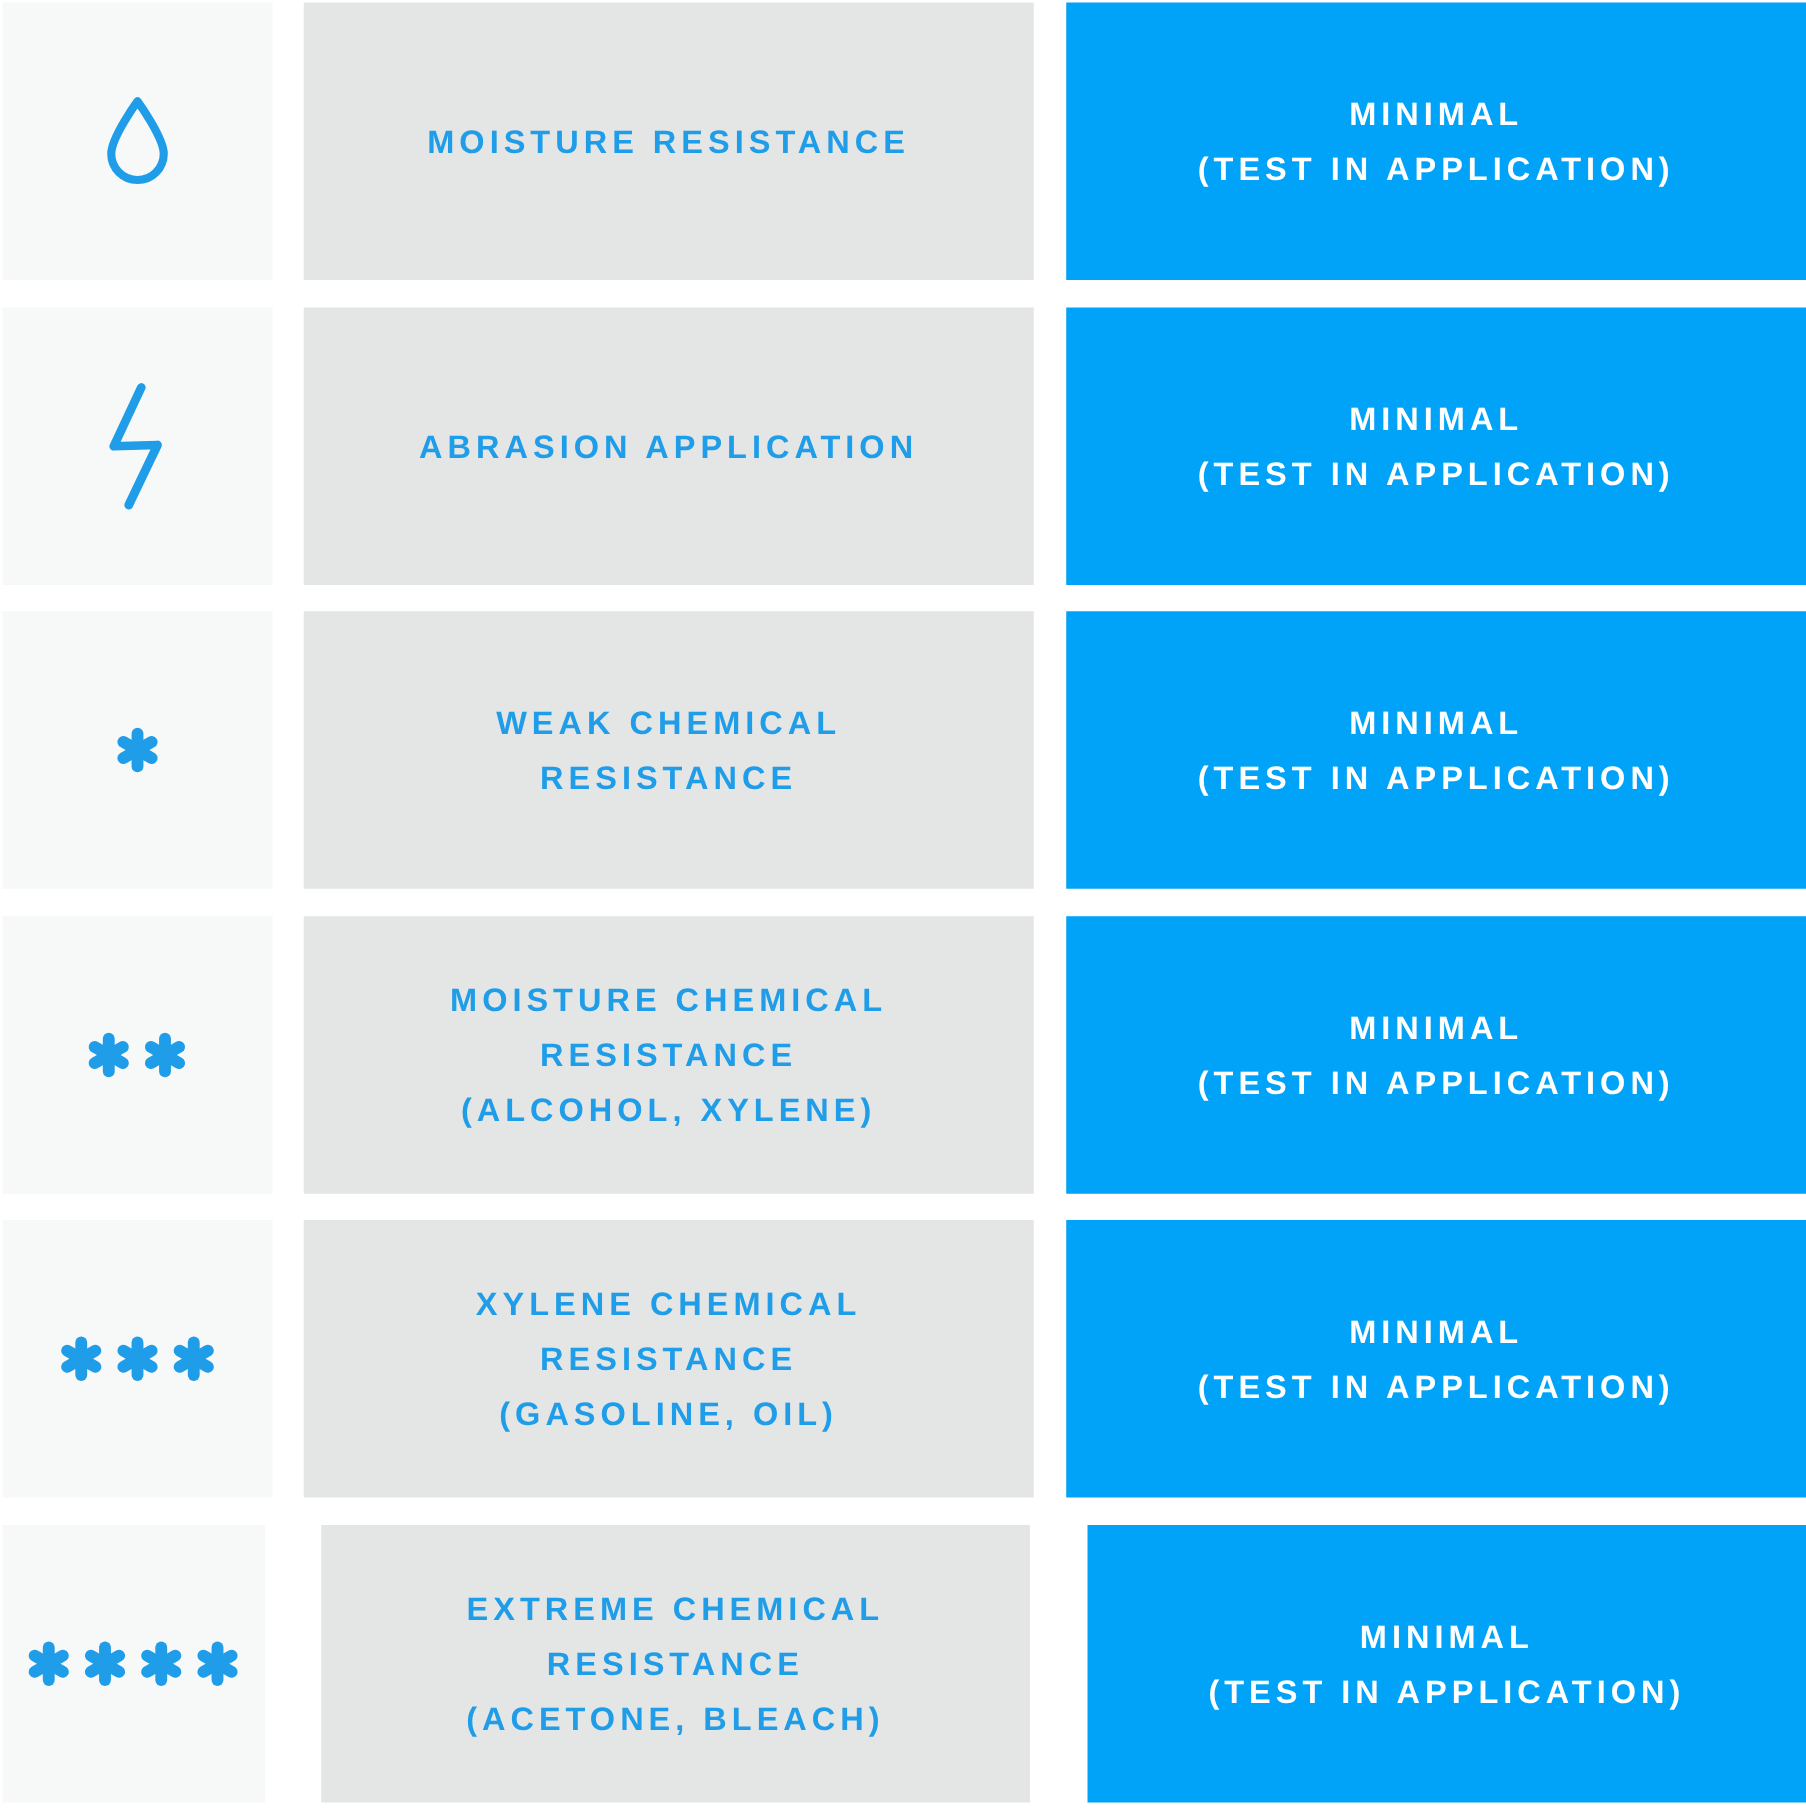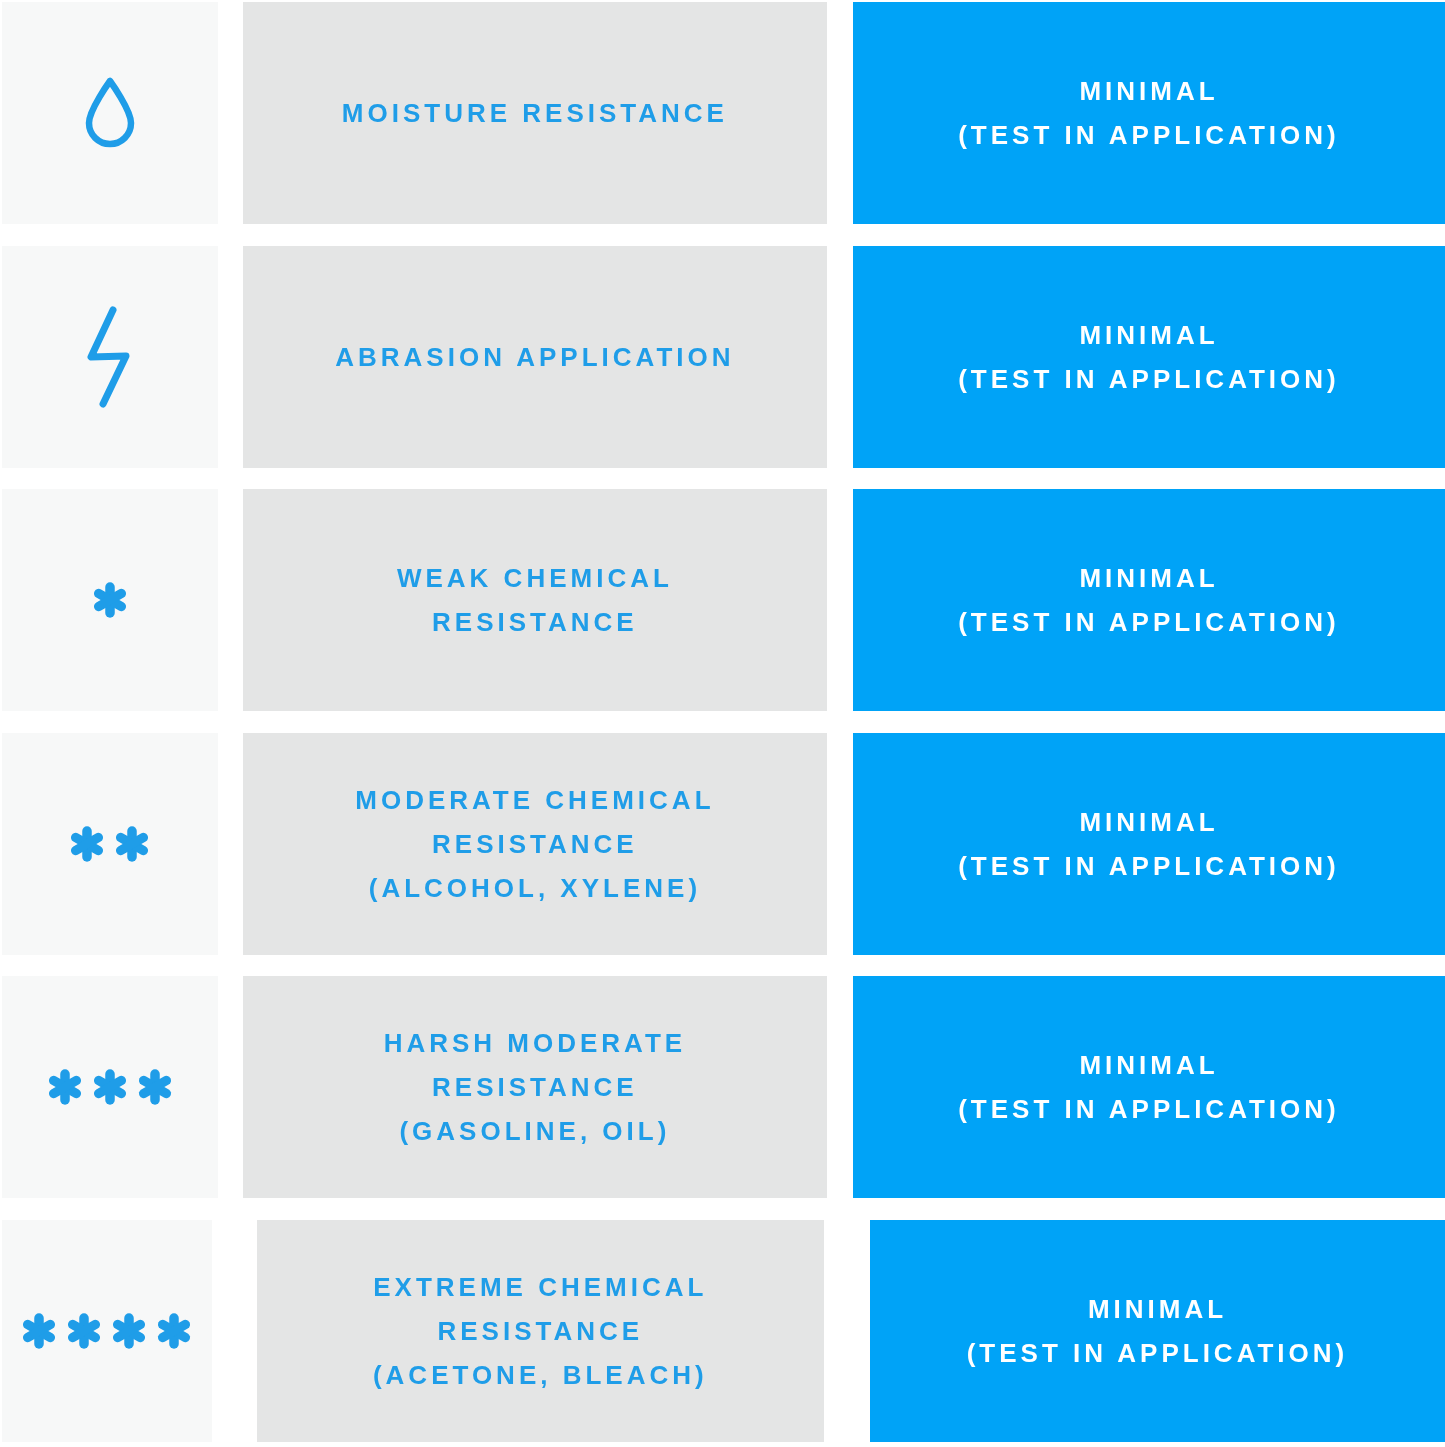--- a/index.html
+++ b/index.html
@@ -124,21 +124,21 @@
         </svg>
         <svg width="36" height="38" viewBox="-18 -19 36 38">
           <g stroke="var(--icon-blue)" stroke-width="9.5" stroke-linecap="round">
             <line x1="0" y1="-13" x2="0" y2="13"></line>
             <line x1="-11.3" y1="-6.5" x2="11.3" y2="6.5"></line>
             <line x1="11.3" y1="-6.5" x2="-11.3" y2="6.5"></line>
           </g>
         </svg>
       </div>
     <div class="cell label-cell">
-        <div class="line">MODERATE CHEMICAL</div>
+        <div class="line">MOISTURE CHEMICAL</div>
         <div class="line">RESISTANCE</div>
         <div class="line">(ALCOHOL, XYLENE)</div>
       </div>
     <div class="cell value-cell">
         <div class="line">MINIMAL</div>
         <div class="line">(TEST IN APPLICATION)</div>
       </div>
   </div>
 
   <div class="row">
@@ -159,21 +159,21 @@
         </svg>
         <svg width="36" height="38" viewBox="-18 -19 36 38">
           <g stroke="var(--icon-blue)" stroke-width="9.5" stroke-linecap="round">
             <line x1="0" y1="-13" x2="0" y2="13"></line>
             <line x1="-11.3" y1="-6.5" x2="11.3" y2="6.5"></line>
             <line x1="11.3" y1="-6.5" x2="-11.3" y2="6.5"></line>
           </g>
         </svg>
       </div>
     <div class="cell label-cell">
-        <div class="line">HARSH MODERATE</div>
+        <div class="line">XYLENE CHEMICAL</div>
         <div class="line">RESISTANCE</div>
         <div class="line">(GASOLINE, OIL)</div>
       </div>
     <div class="cell value-cell">
         <div class="line">MINIMAL</div>
         <div class="line">(TEST IN APPLICATION)</div>
       </div>
   </div>
 
   <div class="row">

